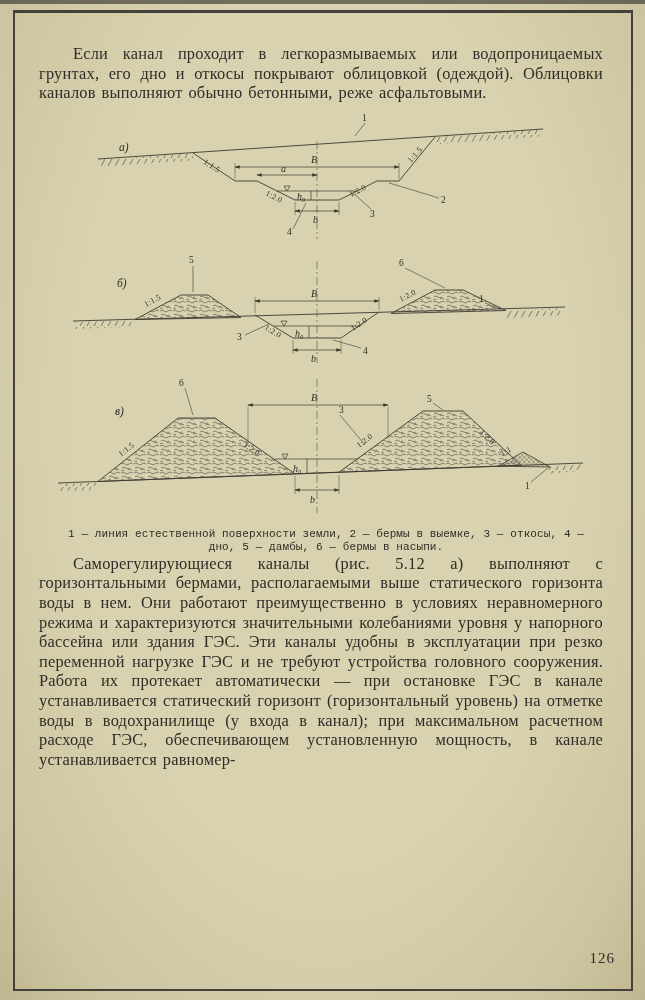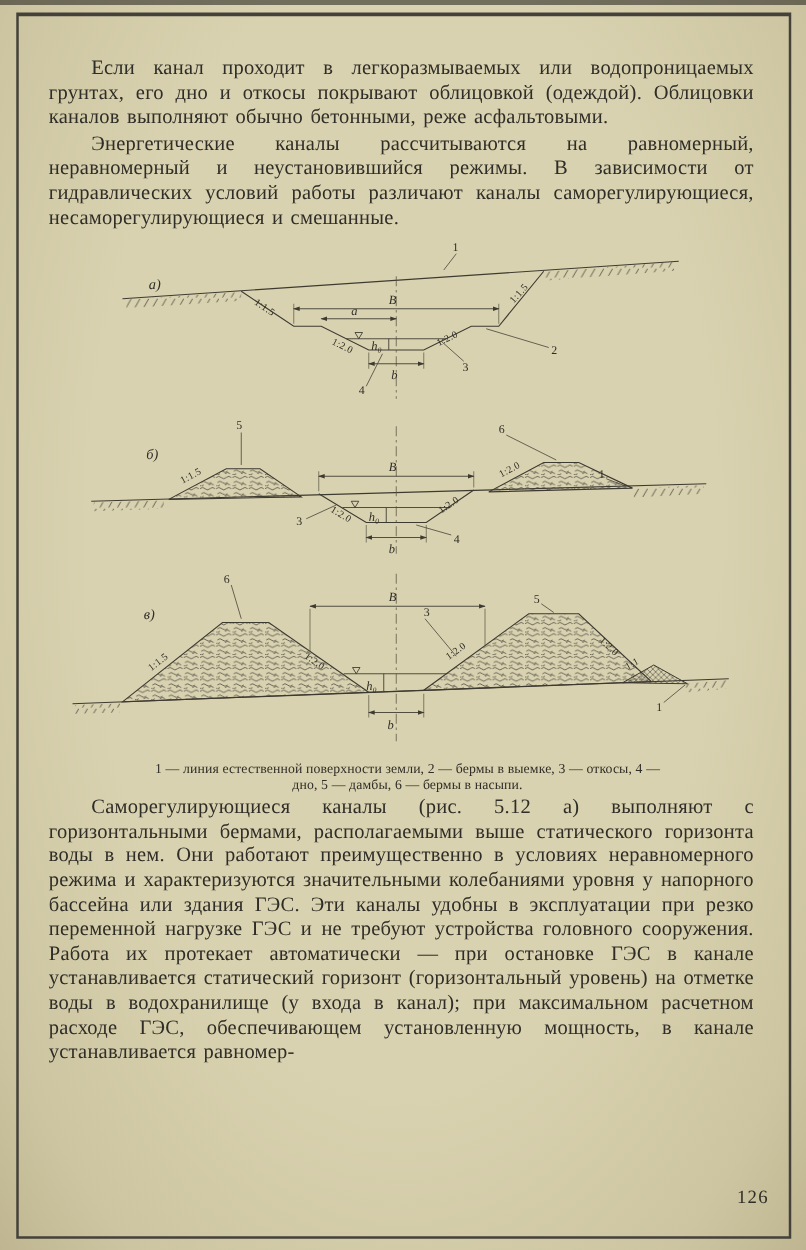--- a/index.html
+++ b/index.html
@@ -8,21 +8,21 @@
         font-family:"Liberation Serif", serif;color:#2f2d27;}
   .scan-top{position:absolute;left:0;top:0;width:100%;height:4px;background:#1d1c18;opacity:.55;}
   .frame{position:absolute;left:13px;right:12px;top:10px;bottom:9px;
          border:2px solid #44413a;border-top-width:3px;pointer-events:none;}
   .content{position:absolute;left:39px;right:36px;top:44px;}
   p.body-text{font-size:16.4px;line-height:19.6px;text-align:justify;text-indent:34px;
               margin:0 6px 2px 0;letter-spacing:0.2px;word-spacing:1.6px;}
   figure{margin:8px 0 0 4px;padding:0;}
   figcaption{margin-top:4px;}
   .cap-line{text-align:center;font-size:13.8px;line-height:16.5px;}
-  .legend{margin-top:5px;}
+  .legend{margin-top:5px;font-family:Liberation Mono, monospace;}
   .legend div{text-align:center;font-size:11px;line-height:13px;letter-spacing:0.1px;}
   .page-number{position:absolute;right:30px;top:950px;font-size:15px;letter-spacing:1px;}
   
   svg .ln{stroke:#3d3a31;stroke-width:0.9;fill:none;}
   svg .thin{stroke:#55513f;stroke-width:0.55;fill:none;}
   svg .dim-line{stroke:#3d3a31;stroke-width:0.7;fill:none;}
   svg .cl{stroke:#55513f;stroke-width:0.6;stroke-dasharray:8 3 2 3;fill:none;}
   svg .lead{stroke:#3d3a31;stroke-width:0.6;fill:none;}
   svg text{font-family:"Liberation Serif", serif;fill:#2f2d27;}
   svg .tag{font-size:11.5px;font-style:italic;}
@@ -37,21 +37,20 @@
 </head>
 <body>
 
 <div class="page">
   <div class="scan-top"></div>
   <div class="frame"></div>
 
   <div class="content">
 
     <p class="body-text">Если канал проходит в легкоразмываемых или водопроницаемых грунтах, его дно и откосы покрывают облицовкой (одеждой). Облицовки каналов выполняют обычно бетонными, реже асфальтовыми.</p>
-    <p class="body-text">Энергетические каналы рассчитываются на равномерный, неравномерный и неустановившийся режимы. В зависимости от гидравлических условий работы различают каналы саморегулирующиеся, несаморегулирующиеся и смешанные.</p>
 
     <figure>
       <svg width="555" height="408" viewBox="0 0 555 408">
         <defs>
           <pattern id="scrib" width="13" height="9" patternUnits="userSpaceOnUse">
             <path d="M0,2 Q2,0 4,2 T8,2 T12,2 M1,6 Q3,4 5,6 T9,6 M-1,8 Q1,10 3,8 M7,8 Q9,6 11,8" stroke="#45423a" stroke-width="0.6" fill="none"></path>
           </pattern>
           <pattern id="xh" width="4.5" height="4.5" patternUnits="userSpaceOnUse">
             <path d="M0,4.5 L4.5,0 M0,0 L4.5,4.5" stroke="#45423a" stroke-width="0.45" fill="none"></path>
           </pattern>

